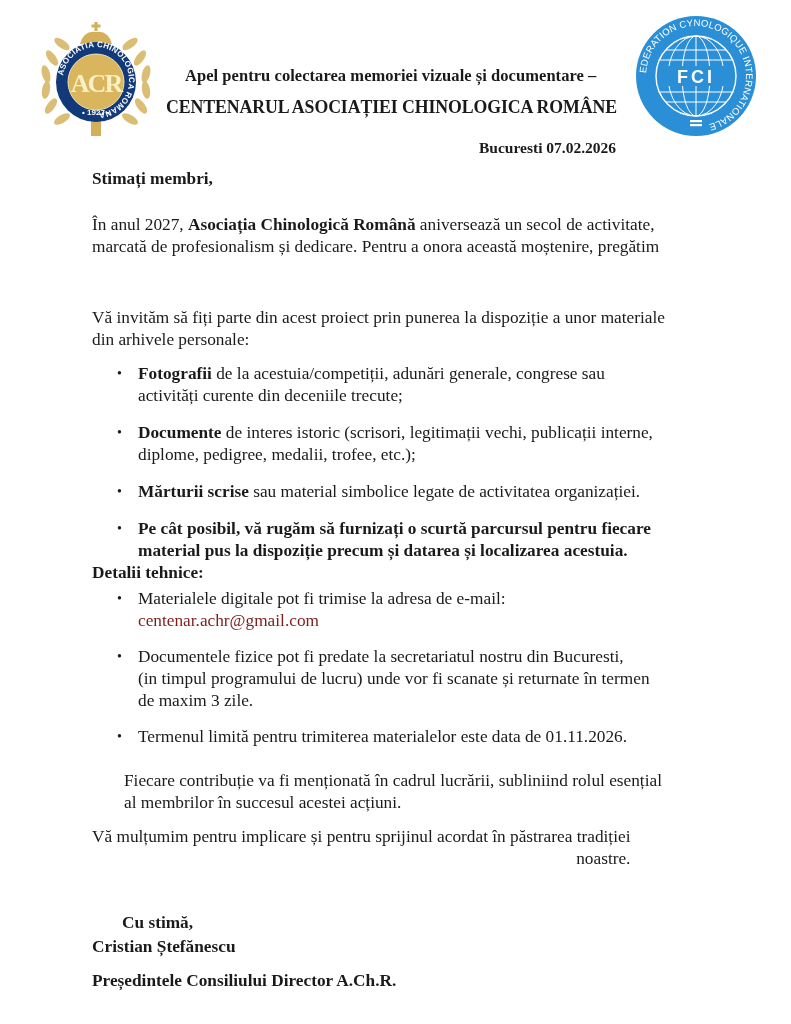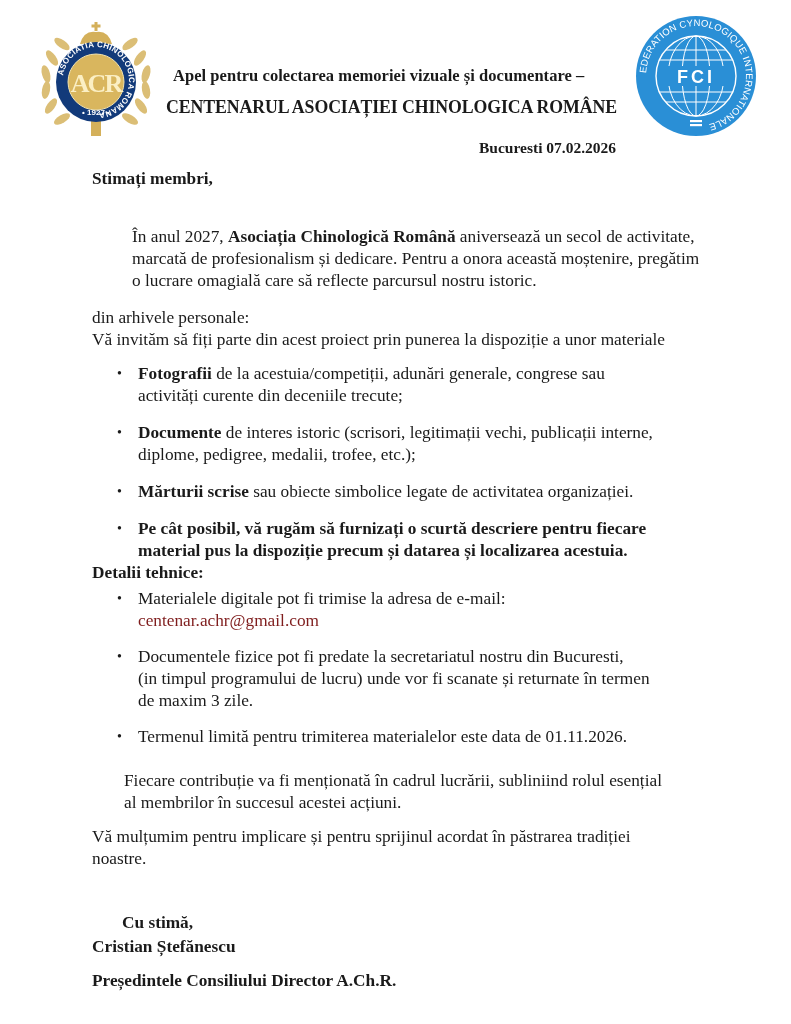--- a/index.html
+++ b/index.html
@@ -7,41 +7,41 @@
   body {
     position: relative;
     font-family: "Liberation Serif", "DejaVu Serif", serif;
     color: #1a1a1a;
   }
   .logo { position: absolute; }
   .logo-acr { left: 34px; top: 18px; width: 124px; height: 124px; }
   .logo-fci { left: 634px; top: 14px; width: 124px; height: 124px; }
 
   .header-line1 {
-    position: absolute; left: 173px; top: 66px;
+    position: absolute; left: 185px; top: 66px;
     font-weight: bold; font-size: 16.5px; letter-spacing: 0.05px;
   }
   .header-line2 {
     position: absolute; left: 166px; top: 97px;
     font-weight: bold; font-size: 17.8px; letter-spacing: -0.1px;
   }
   .header-date {
     position: absolute; left: 479px; top: 139px;
     font-weight: bold; font-size: 15.5px;
   }
 
   .text {
     position: absolute; left: 92px;
     font-size: 17.3px; line-height: 22px;
     white-space: nowrap;
   }
   .bold { font-weight: bold; }
 
   .salutation { top: 168px; font-weight: bold; }
-  .p1 { top: 226px; margin-left: 40px; }
+  .p1 { top: 214px; }
   .p2 { top: 307px; }
 
   .bullets {
     position: absolute; left: 92px; width: 640px;
     list-style: none;
   }
   .bullets li {
     position: relative; padding-left: 46px;
     font-size: 17.3px; line-height: 22px; white-space: nowrap;
   }
@@ -55,21 +55,21 @@
   .list1 li.b3 { margin-bottom: 15px; }
 
   .details-title { top: 562px; font-weight: bold; }
 
   .list2 { top: 588px; }
   .list2 li.d1 { margin-bottom: 14px; }
   .list2 li.d2 { margin-bottom: 14px; }
   .email-link { color: #7f1d1d; text-underline-offset: 2px; }
 
   .p3 { top: 770px; margin-left: 32px; }
-  .p4 { top: 826px; }
+  .p4 { top: 826px; text-align: right; }
 
   .closing { top: 912px; font-weight: bold; margin-left: 30px; }
   .signer { top: 936px; font-weight: bold; }
   .title-sig { top: 970px; font-weight: bold; }
 </style>
 </head>
 <body>
 
 <div class="logo logo-acr">
   <svg width="124" height="124" viewBox="0 0 124 124">
@@ -139,46 +139,45 @@
 
 <div class="header-line1">Apel pentru colectarea memoriei vizuale și documentare –</div>
 <div class="header-line2">CENTENARUL ASOCIAȚIEI CHINOLOGICA ROMÂNE</div>
 <div class="header-date">Bucuresti 07.02.2026</div>
 
 <div class="text salutation">Stimați membri,</div>
 
 <div class="text p1">
   <div><span>În anul 2027, </span><span class="bold">Asociația Chinologică Română</span><span> aniversează un secol de activitate,</span></div>
   <div>marcată de profesionalism și dedicare. Pentru a onora această moștenire, pregătim</div>
-  <div>o lucrare omagială care să reflecte parcursul nostru istoric.</div>
 </div>
 
 <div class="text p2">
+  <div>Vă invităm să fiți parte din acest proiect prin punerea la dispoziție a unor materiale</div>
   <div>din arhivele personale:</div>
-  <div>Vă invităm să fiți parte din acest proiect prin punerea la dispoziție a unor materiale</div>
 </div>
 
 <ul class="bullets list1">
   <li class="b1">
     <span class="dot">•</span>
     <div><span class="bold">Fotografii</span><span> de la acestuia/competiții, adunări generale, congrese sau</span></div>
     <div>activități curente din deceniile trecute;</div>
   </li>
   <li class="b2">
     <span class="dot">•</span>
     <div><span class="bold">Documente</span><span> de interes istoric (scrisori, legitimații vechi, publicații interne,</span></div>
     <div>diplome, pedigree, medalii, trofee, etc.);</div>
   </li>
   <li class="b3">
     <span class="dot">•</span>
-    <div><span class="bold">Mărturii scrise</span><span> sau obiecte simbolice legate de activitatea organizației.</span></div>
+    <div><span class="bold">Mărturii scrise</span><span> sau material simbolice legate de activitatea organizației.</span></div>
   </li>
   <li class="b4">
     <span class="dot">•</span>
-    <div class="bold">Pe cât posibil, vă rugăm să furnizați o scurtă descriere pentru fiecare</div>
+    <div class="bold">Pe cât posibil, vă rugăm să furnizați o scurtă parcursul pentru fiecare</div>
     <div class="bold">material pus la dispoziție precum și datarea și localizarea acestuia.</div>
   </li>
 </ul>
 
 <div class="text details-title">Detalii tehnice:</div>
 
 <ul class="bullets list2">
   <li class="d1">
     <span class="dot">•</span>
     <div>Materialele digitale pot fi trimise la adresa de e-mail:</div>

